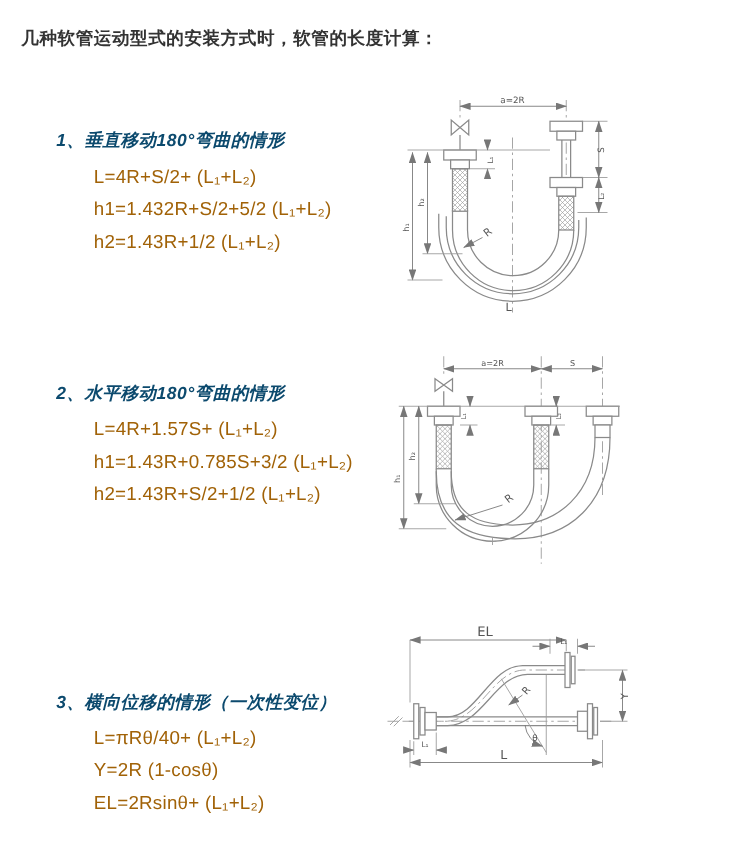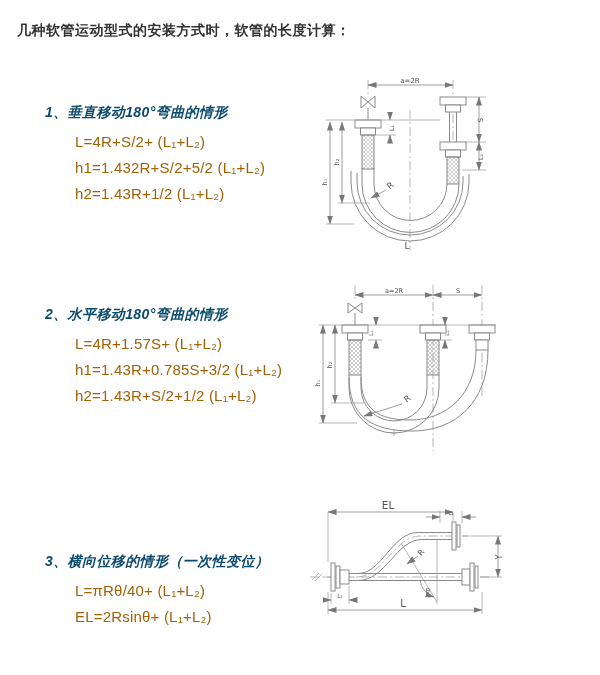--- a/index.html
+++ b/index.html
@@ -198,20 +198,21 @@
   <text class="lbl" x="137" y="50" font-size="5.5" text-anchor="middle" transform="rotate(-90 137 50)">L₂</text>
   <text class="lbl" x="20" y="82" font-size="6.5" text-anchor="middle" transform="rotate(-90 20 82)">h₂</text>
   <text class="lbl" x="8" y="100" font-size="6.5" text-anchor="middle" transform="rotate(-90 8 100)">h₁</text>
   <text class="lbl" x="97" y="118" font-size="8.5" text-anchor="middle" transform="rotate(-38 97 118)">R</text>
 </svg>
 </div>
 
 <div class="section sec-3">
   <p class="sec-heading">3、横向位移的情形（一次性变位）</p>
   <p class="formula">L=πRθ/40+ (L₁+L₂)</p>
+  <p class="formula">Y=2R (1-cosθ)</p>
   <p class="formula">EL=2Rsinθ+ (L₁+L₂)</p>
 </div>
 
 <div class="diagram dia-3">
 <svg width="300" height="140" viewBox="0 0 300 140">
 
   <g>
     <line class="cl" x1="10" y1="85" x2="190" y2="85"></line>
     <path class="cl" d="M 24,85 H 56 C 84,85 94,44 120,44 H 168" fill="none"></path>
     <path class="dr-thin" d="M 12,88 L 19,81 M 15,89 L 22,82"></path>

